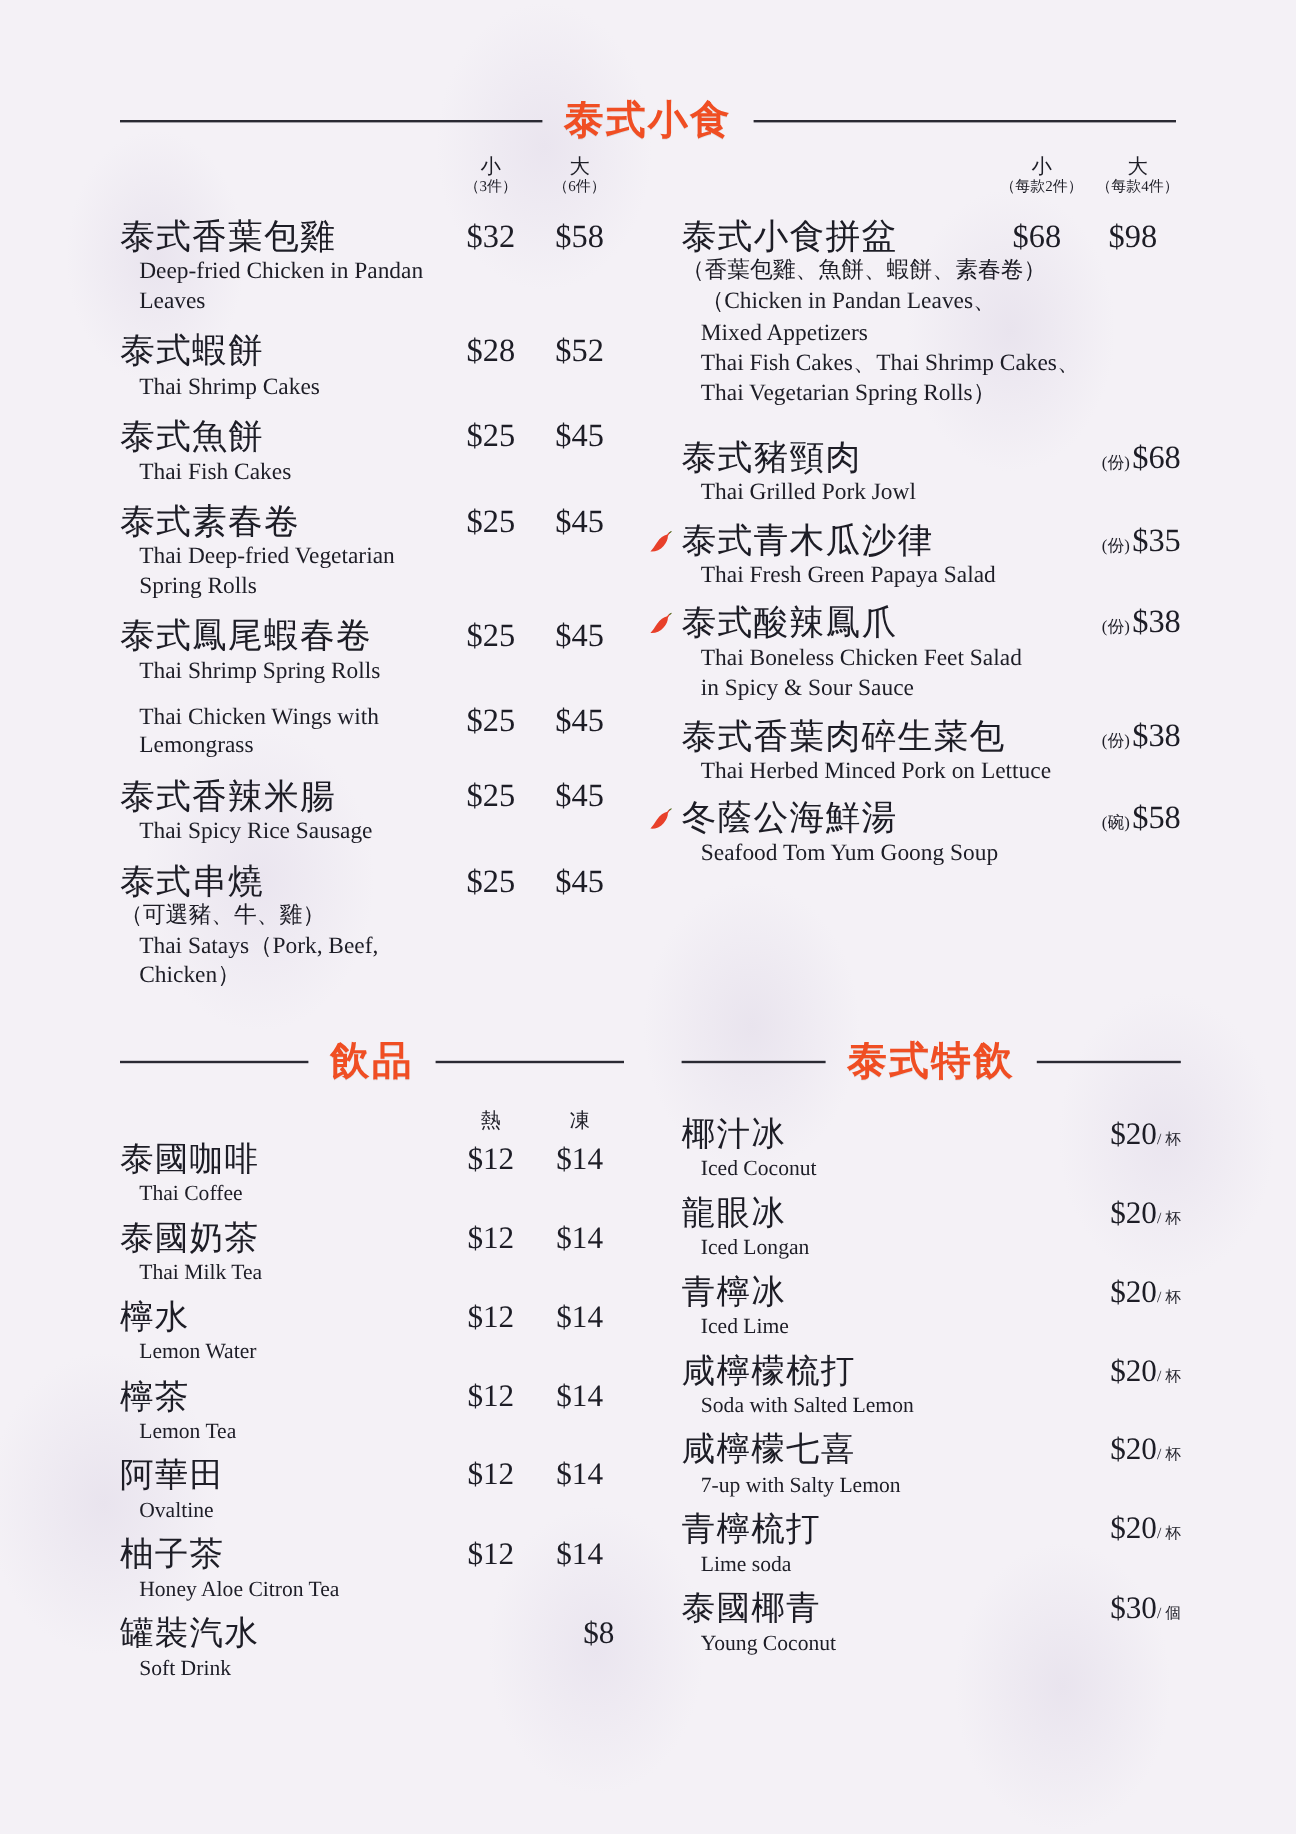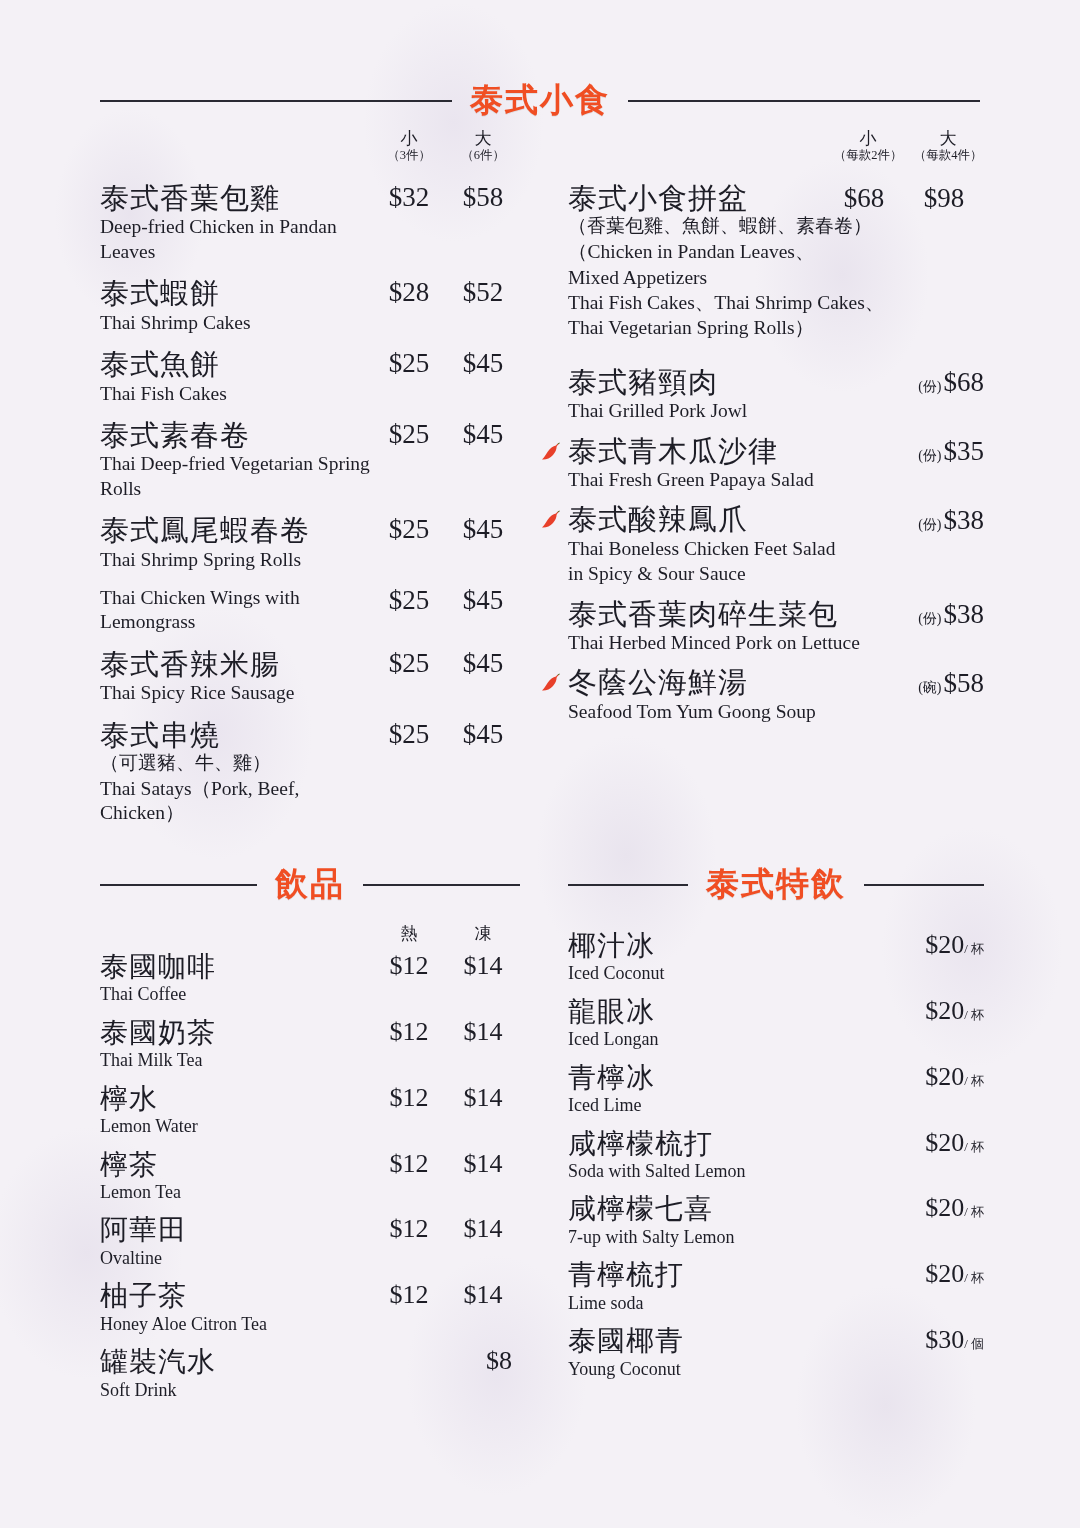--- a/index.html
+++ b/index.html
@@ -63,33 +63,33 @@
   .size-labels .sub{ display:block; font-size:12.5px; line-height:1.2; }
 
   .item{ position:relative; margin-bottom:13px; }
   .item .row{ display:flex; align-items:flex-start; }
   .item .names{ flex:1 1 auto; }
   .zh-name{
     font-size:29px; line-height:1.12; letter-spacing:1px;
     font-family:"Liberation Serif", serif;
   }
   .zh-sub{ font-size:19px; line-height:1.3; }
-  .en-name{ font-size:19.5px; line-height:1.25; margin-top:1px; }
+  .en-name{ font-size:19.5px; line-height:1.25; margin-top:1px;margin-left:16px; }
   .prices{ display:flex; }
   .price{ width:74px; text-align:center; font-size:27px; line-height:1.15; }
 
   
   .chili{
     position:absolute; left:-28px; top:4px; width:24px; height:24px;
   }
   .chili svg{ display:block; }
 
   
   .r-item{ position:relative; margin-bottom:11px; }
-  .r-row{ display:flex; align-items:flex-end; }
+  .r-row{ display:flex; align-items:flex-start; }
   .r-row .names{ flex:1 1 auto; }
   .r-price{ white-space:nowrap; font-size:27px; }
   .r-price .u{ font-size:14px; margin-right:2px; }
 
   
   .mid-left-head{ position:absolute; left:100px; top:862px; width:420px; }
   .mid-right-head{ position:absolute; left:568px; top:862px; width:416px; }
 
   .bot-left{ position:absolute; left:100px; top:925px; width:420px; }
   .bot-right{ position:absolute; left:568px; top:930px; width:416px; }

